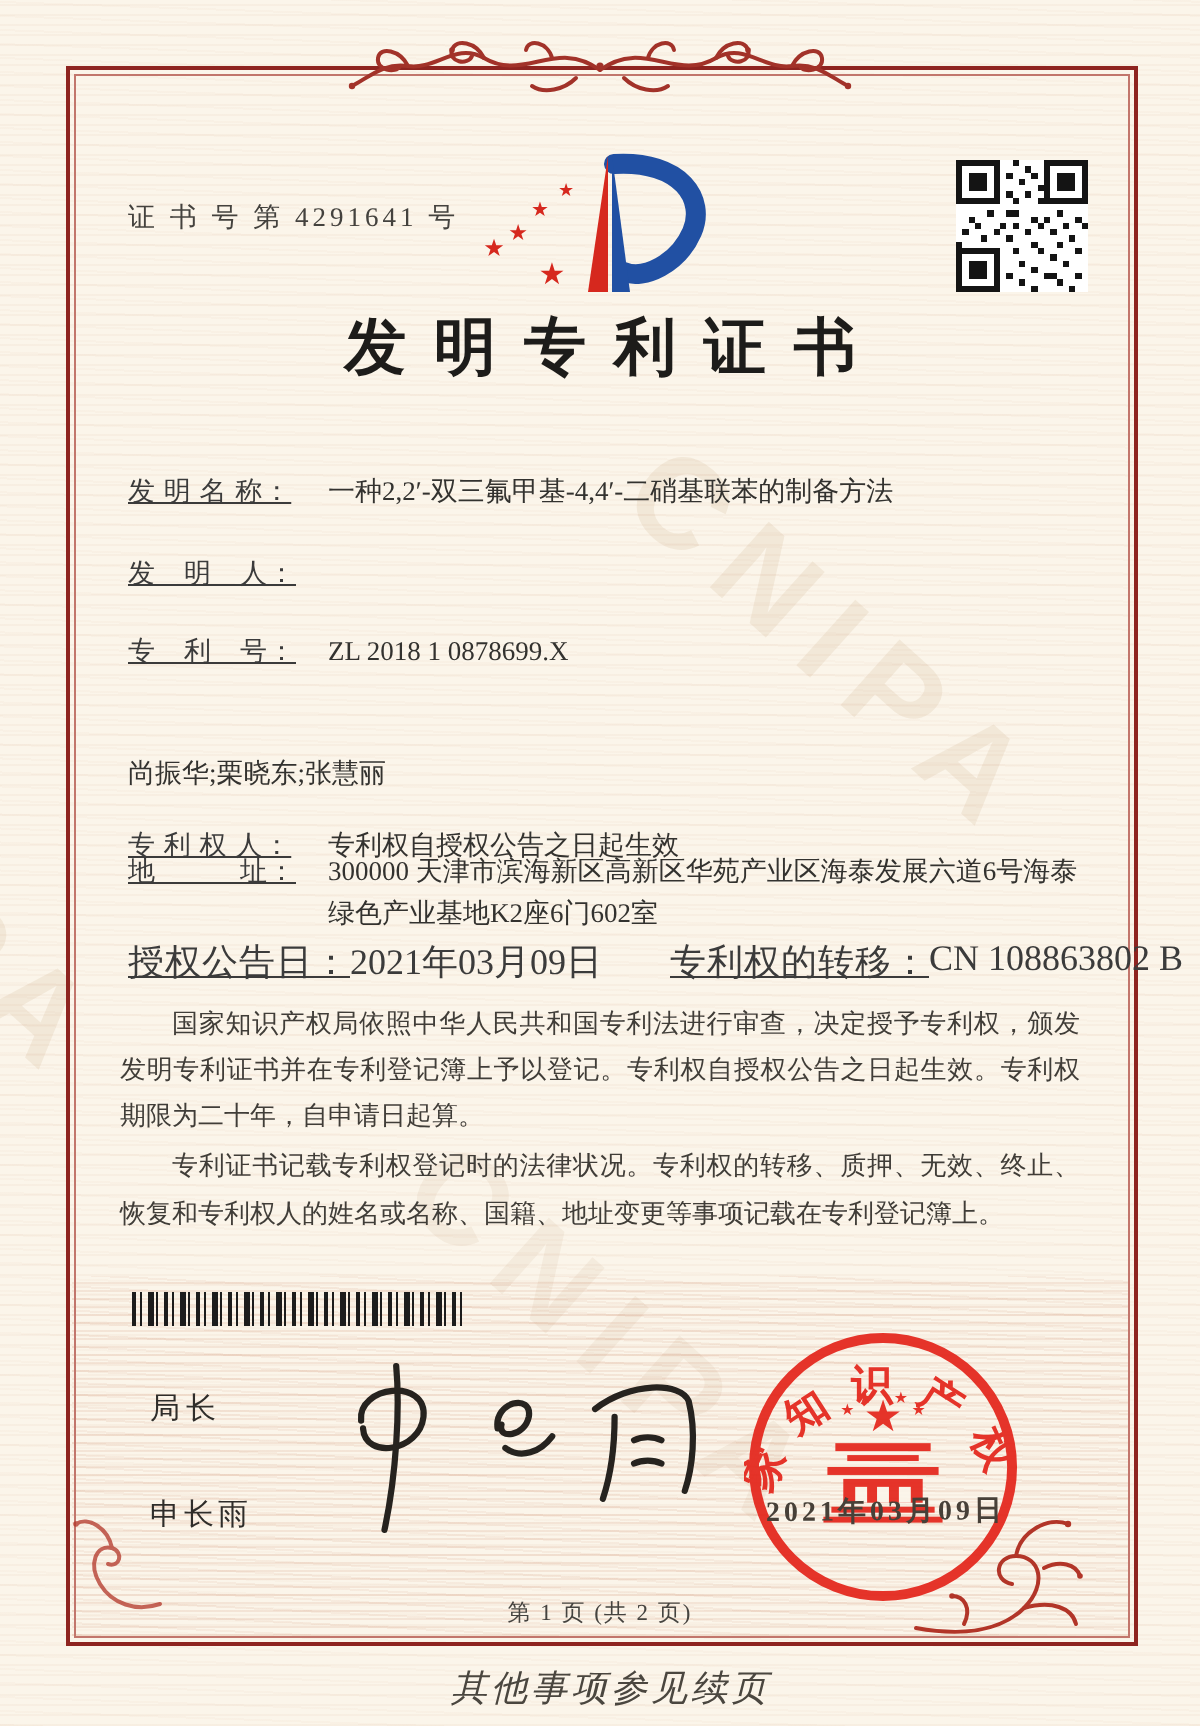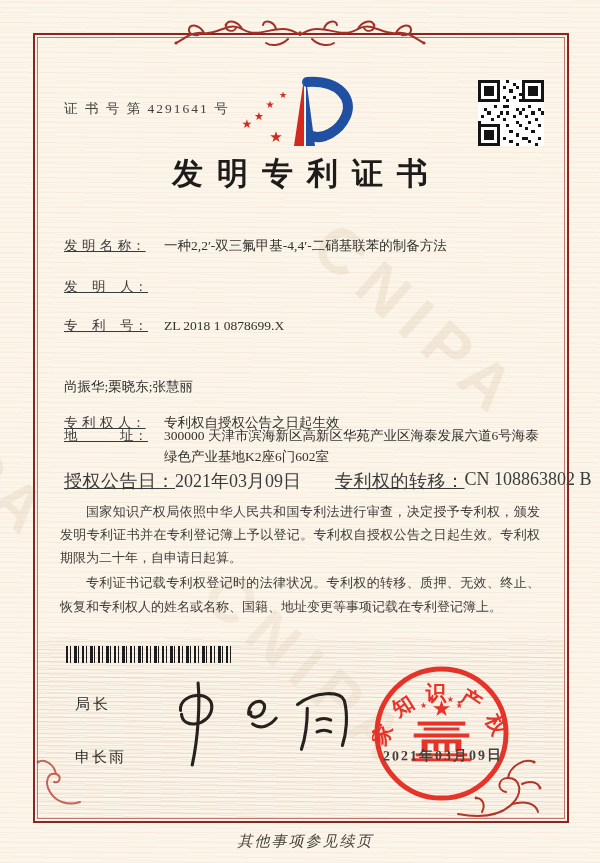--- a/index.html
+++ b/index.html
@@ -55,21 +55,21 @@
   }
   .signer-title{position:absolute;left:75px;top:695px;font-size:15px;letter-spacing:3px;z-index:2;color:#2f2d2a;text-align:center;}
   .signer-name{position:absolute;left:75px;top:732px;font-size:15px;letter-spacing:2px;z-index:2;color:#2f2d2a;margin-top:16px;}
   .signature{position:absolute;left:163px;top:676px;z-index:2;}
   .seal{position:absolute;left:372px;top:664px;width:139px;height:139px;z-index:3;opacity:0.93;}
   .seal-date{
     position:absolute;left:363px;top:747px;width:160px;text-align:center;z-index:4;
     font-size:14px;letter-spacing:2px;color:#474038;font-weight:600;transform:rotate(-0.5deg);
   }
   .page-info{position:absolute;left:0;right:0;top:799px;text-align:center;font-size:11.5px;letter-spacing:1px;z-index:2;color:#45433f;}
-  .cont-note{position:absolute;left:0;right:0;top:832px;text-align:center;font-size:15px;font-style:italic;letter-spacing:2px;z-index:2;color:#4a463f;padding-left:11px;}
+  .cont-note{position:absolute;left:0;right:0;top:832px;text-align:center;font-size:18px;font-style:italic;letter-spacing:2px;z-index:2;color:#4a463f;padding-left:11px;}
   .ornament-top{position:absolute;left:170px;top:13px;z-index:2;}
   .ornament-br{position:absolute;left:452px;top:754px;z-index:2;}
   .ornament-bl{position:absolute;left:36px;top:752px;z-index:2;transform:scaleX(-1);opacity:0.75;}
 </style>
 </head>
 <body>
 
 <div class="page">
 
   <span class="watermark" style="left:-178px;top:-8px;font-size:64px;transform:rotate(42deg);transform-origin:left top;">CNIPA</span>
@@ -241,15 +241,16 @@
       <rect x="56" y="80" width="6" height="8" fill="#fbf5ea"></rect>
       <rect x="67" y="80" width="6" height="8" fill="#fbf5ea"></rect>
       <rect x="78" y="80" width="6" height="8" fill="#fbf5ea"></rect>
       <rect x="44" y="90" width="52" height="3"></rect>
       <rect x="40" y="95" width="60" height="3"></rect>
     </g>
   </svg>
 
   <div class="seal-date">2021年03月09日</div>
 
+  <div class="page-info">第 1 页 (共 2 页)</div>
   <div class="cont-note">其他事项参见续页</div>
 
 </div>
 
 </body></html>

